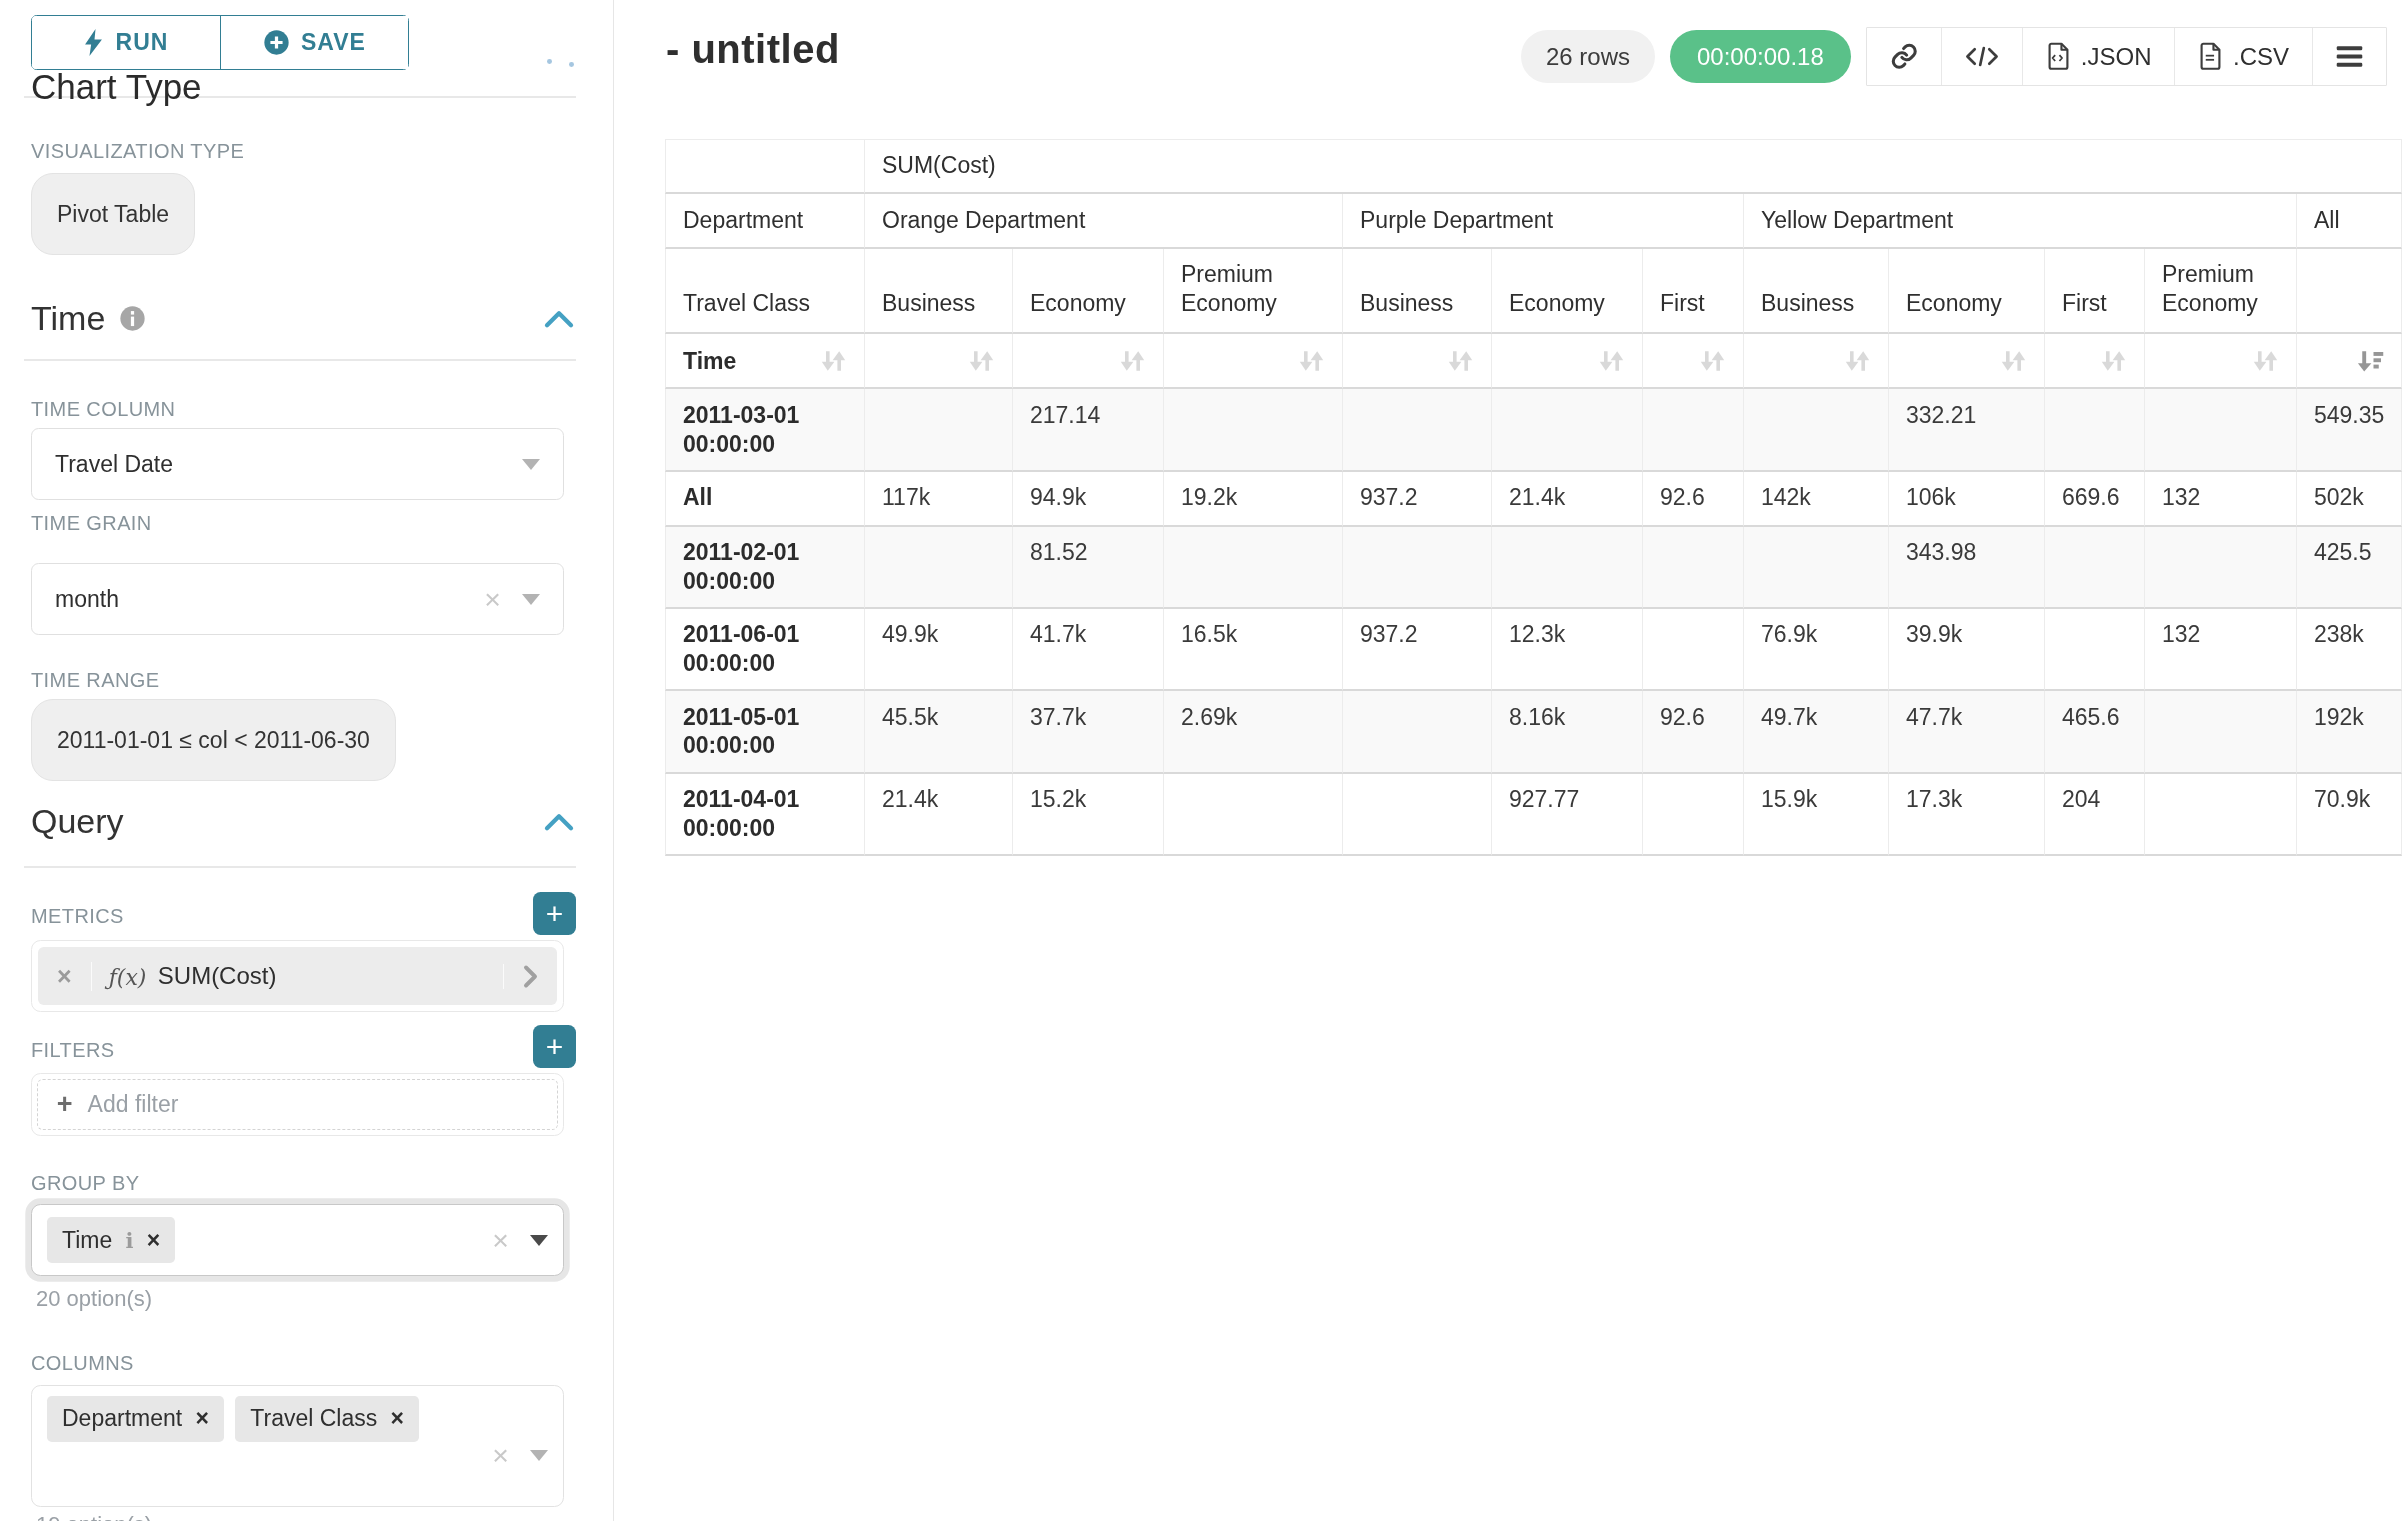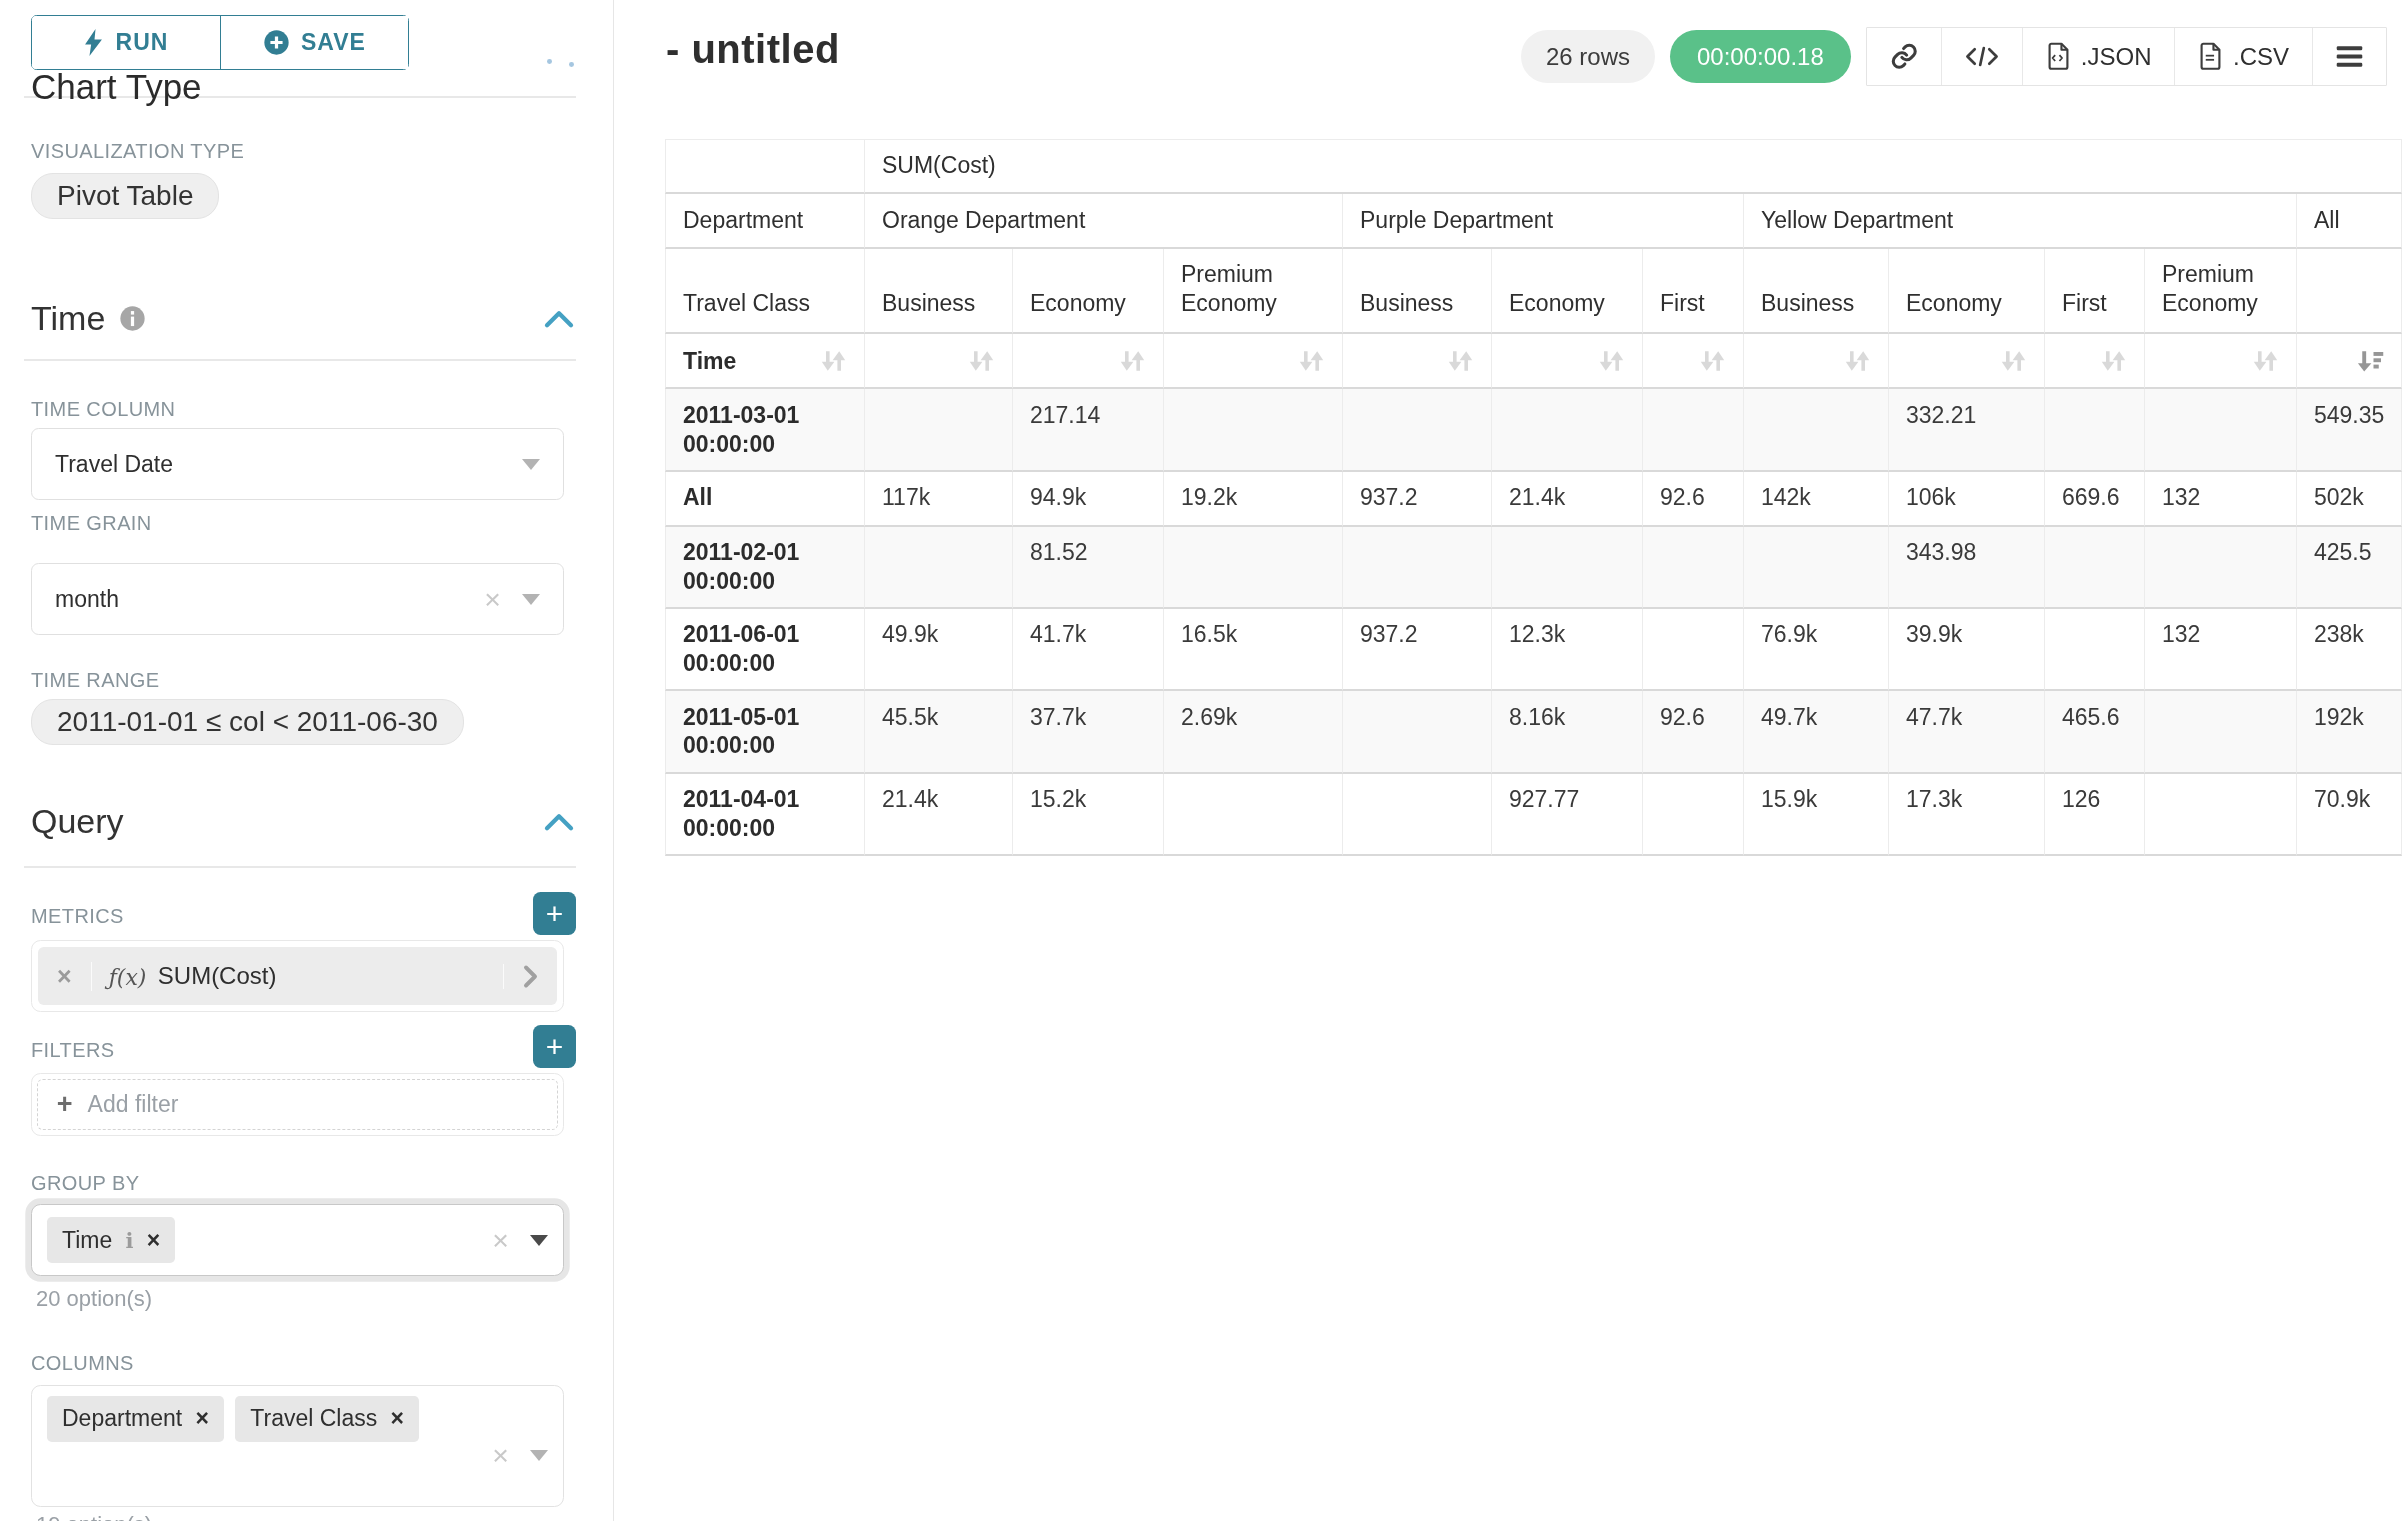--- a/index.html
+++ b/index.html
@@ -11,22 +11,22 @@
   .scrolled-heading{position:absolute;top:38px;left:31px;z-index:1;font-size:35px;font-weight:500;color:#2b2b2b;}
   .btn-group{position:absolute;top:15px;left:31px;width:378px;height:55px;display:flex;z-index:2;
              background:#fff;border:1.9px solid #327e93;border-radius:5.7px;box-sizing:border-box;}
   .btn-group button{flex:1;display:flex;align-items:center;justify-content:center;gap:11.4px;
              background:#fff;border:none;cursor:pointer;font-family:inherit;
              font-size:23px;font-weight:700;letter-spacing:1px;color:#327e93;}
   .btn-group button:first-child{border-right:1.9px solid #327e93;border-radius:3.8px 0 0 3.8px;}
   .dot{position:absolute;width:4.8px;height:4.8px;border-radius:50%;background:#8fb8d8;opacity:.8;z-index:3;}
   .divider{position:absolute;left:24px;width:552px;height:1.9px;background:#e8e8e8;}
   .side-label{position:absolute;left:31px;font-size:20px;font-weight:500;letter-spacing:0.4px;color:#87939a;}
-  .pill{position:absolute;left:31px;height:44px;line-height:44px;padding:0 25px;border-radius:22px;
-        background:#efefef;border:1px solid #e3e3e3;font-size:28px;color:#333;display:inline-block;text-align:right;}
+  .pill{position:absolute;left:31px;height:44px;line-height:44px;padding:18px 25px;border-radius:22px;
+        background:#efefef;border:1px solid #e3e3e3;font-size:23px;color:#333;display:inline-block;text-align:right;}
   .sec-head{position:absolute;left:31px;width:544px;display:flex;align-items:center;}
   .sec-title{font-size:34px;color:#333;}
   .sec-head .grow{flex:1;}
   .select{position:absolute;left:31px;width:533px;height:72px;border:1.9px solid #e0e0e0;border-radius:7.6px;
           box-sizing:border-box;background:#fff;display:flex;align-items:center;padding:0 23px;font-size:23px;color:#2f2f2f;}
   .select .grow{flex:1;}
   .caret{width:0;height:0;border-left:9.5px solid transparent;border-right:9.5px solid transparent;border-top:11.4px solid #b3b3b3;}
   .caret.dark{border-top-color:#4a4a4a;}
   .clear-x{font-size:28.5px;color:#c9c9c9;margin-right:21px;line-height:1;}
   .plus-btn{position:absolute;width:43px;height:43px;border-radius:7.6px;background:#327e93;border:none;cursor:pointer;
@@ -525,21 +525,21 @@
             <tr style="height: 80px;">
               <td class="rowlab">2011-04-01 00:00:00</td>
               <td>21.4k</td>
               <td>15.2k</td>
               <td></td>
               <td></td>
               <td>927.77</td>
               <td></td>
               <td>15.9k</td>
               <td>17.3k</td>
-              <td>126</td>
+              <td>204</td>
               <td></td>
               <td>70.9k</td>
             </tr>
           </tbody>
       </table>
     </div>
   </main>
 
 </div>
 

